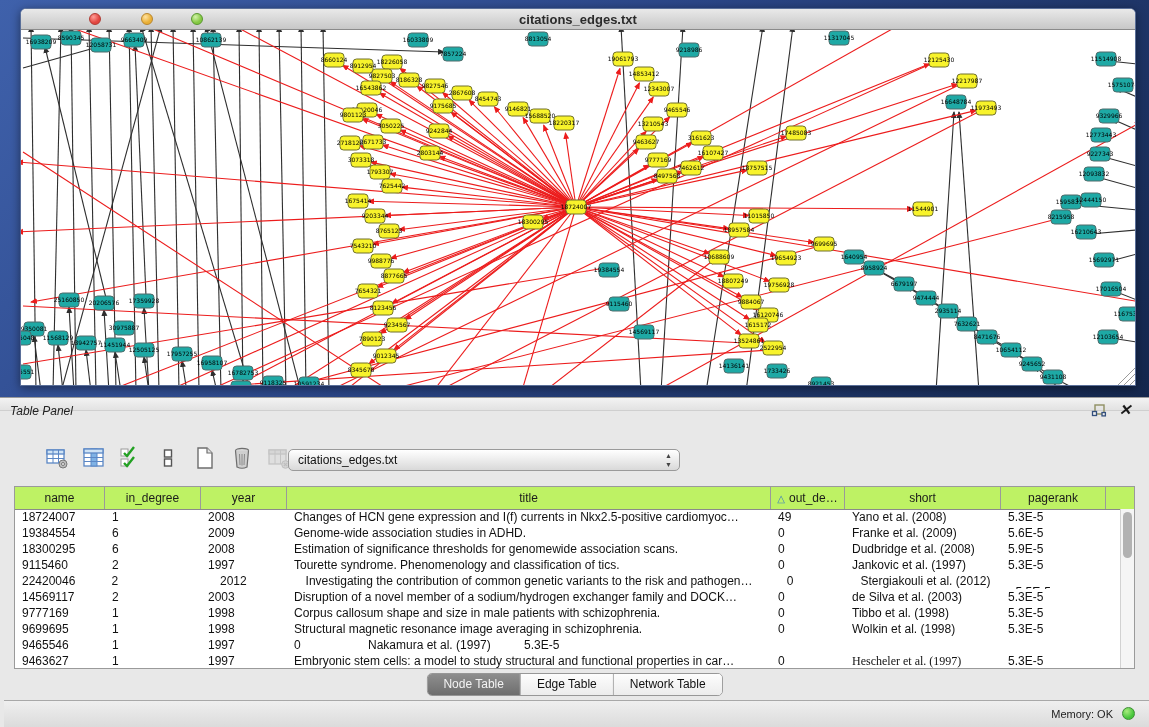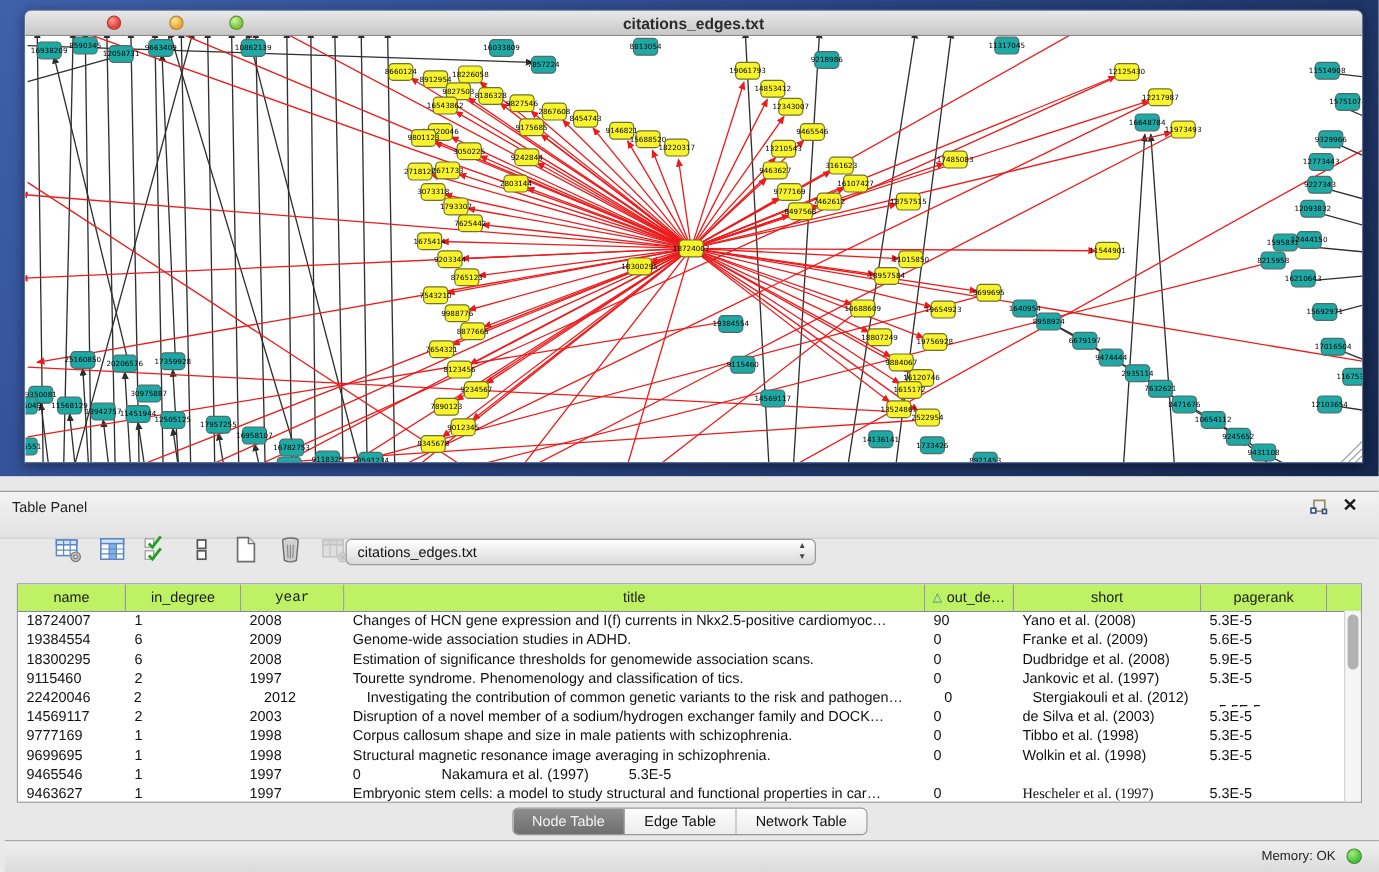--- a/index.html
+++ b/index.html
@@ -39,24 +39,25 @@
     position:absolute;left:0;top:21px;right:0;bottom:0;background:#ffffff;overflow:hidden;
   }
   #graph-svg{position:absolute;left:0;top:0;width:1116px;height:358px;}
 
   
   .table-panel{
     position:absolute;left:0;top:397px;width:1149px;height:303px;
     background:#e8e8e8;
   }
   .panel-head{
-    position:absolute;left:0;top:12px;width:100%;height:40px;
+    position:absolute;left:0;top:0;width:100%;height:14px;
     background:linear-gradient(#f3f3f3,#e2e2e2);
     border-top:1px solid #9b9b9b;border-bottom:1px solid #cfcfcf;
     box-sizing:border-box;
+    font-style:italic;
   }
   .panel-title{position:absolute;left:10px;top:6px;font-size:12px;color:#222;}
   .panel-float{position:absolute;right:42px;top:5px;width:16px;height:16px;cursor:pointer;}
   .panel-close{position:absolute;right:16px;top:4px;width:16px;height:16px;font-size:15px;font-weight:bold;color:#1a1a1a;line-height:16px;text-align:center;cursor:pointer;}
   .toolbar{position:absolute;left:44px;top:46px;height:30px;display:flex;align-items:center;gap:11px;}
   .tb-icon{width:26px;height:26px;display:flex;align-items:center;justify-content:center;cursor:pointer;}
   .tb-icon.disabled{opacity:.45;cursor:default;}
   .fx{font-family:"Liberation Serif",serif;font-style:italic;font-weight:bold;font-size:15px;color:#222;}
   .tbl-select{
     position:absolute;left:288px;top:52px;width:392px;height:22px;
@@ -879,21 +880,21 @@
   </div>
 
   <div class="tbl">
     <div class="tbl-head" id="tbl-head">
         <div class="th gray" style="width: 90px;">
           <span>name</span>
         </div>
         <div class="th" style="width: 96px;">
           <span>in_degree</span>
         </div>
-        <div class="th" style="width: 86px; font-family: Liberation Mono, monospace;">
+        <div class="th" style="width: 86px;">
           <span>year</span>
         </div>
         <div class="th" style="width: 484px;">
           <span>title</span>
         </div>
         <div class="th" style="width: 74px;">
           <span class="sortglyph">△</span>
           <span>out_de…</span>
         </div>
         <div class="th" style="width: 156px;">
@@ -903,21 +904,21 @@
           <span>pagerank</span>
         </div>
         <div class="th filler"></div>
       </div>
     <div class="tbl-body" id="tbl-body">
         <div class="tr">
           <div class="td" style="width: 90px;">18724007</div>
           <div class="td" style="width: 96px;">1</div>
           <div class="td" style="width: 86px;">2008</div>
           <div class="td" style="width: 484px;">Changes of HCN gene expression and I(f) currents in Nkx2.5-positive cardiomyoc…</div>
-          <div class="td" style="width: 74px;">90</div>
+          <div class="td" style="width: 74px;">49</div>
           <div class="td" style="width: 156px;">Yano et al. (2008)</div>
           <div class="td" style="width: 105px;">5.3E-5</div>
           <div class="td filler"></div>
         </div>
         <div class="tr">
           <div class="td" style="width: 90px;">19384554</div>
           <div class="td" style="width: 96px;">6</div>
           <div class="td" style="width: 86px;">2009</div>
           <div class="td" style="width: 484px;">Genome-wide association studies in ADHD.</div>
           <div class="td" style="width: 74px;">0</div>

